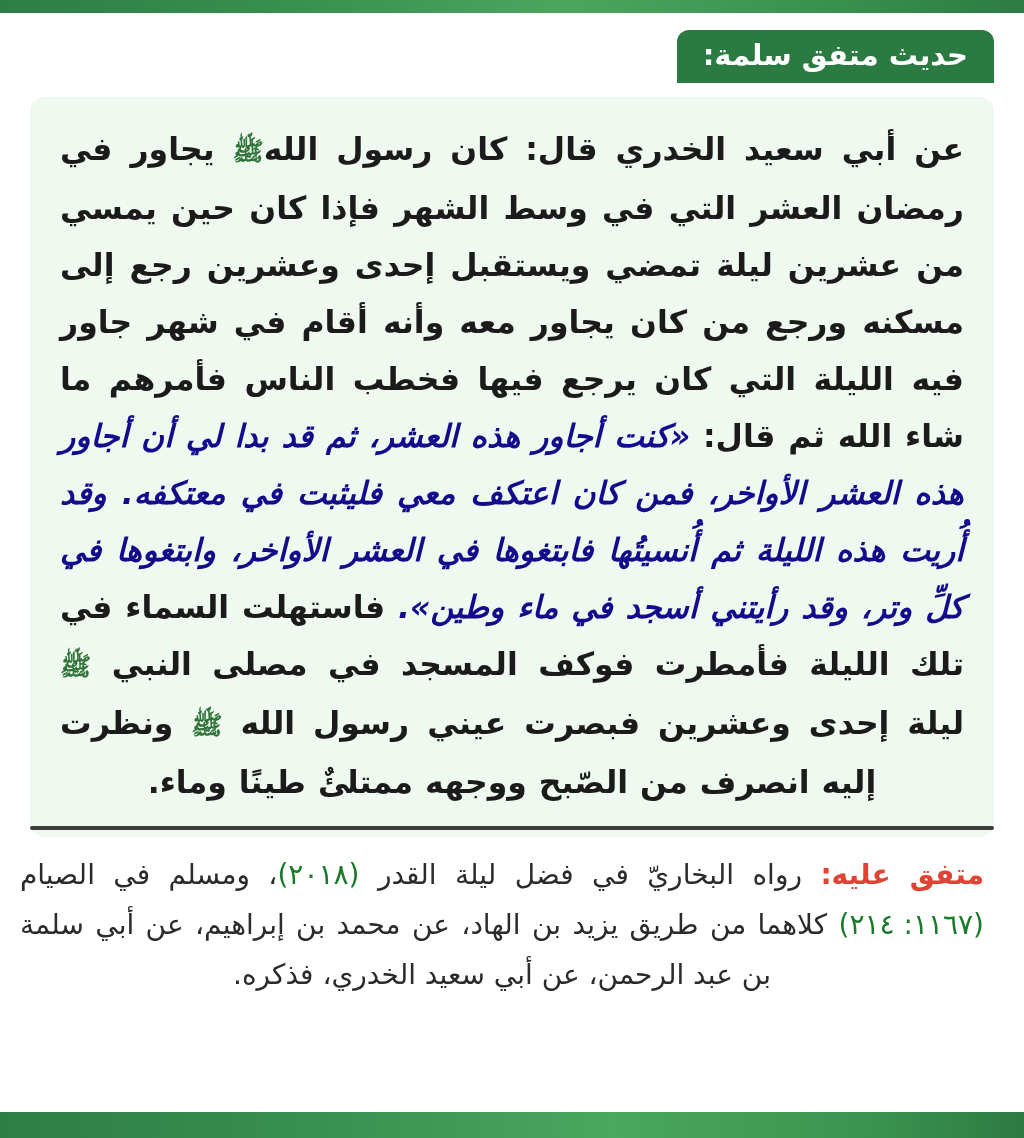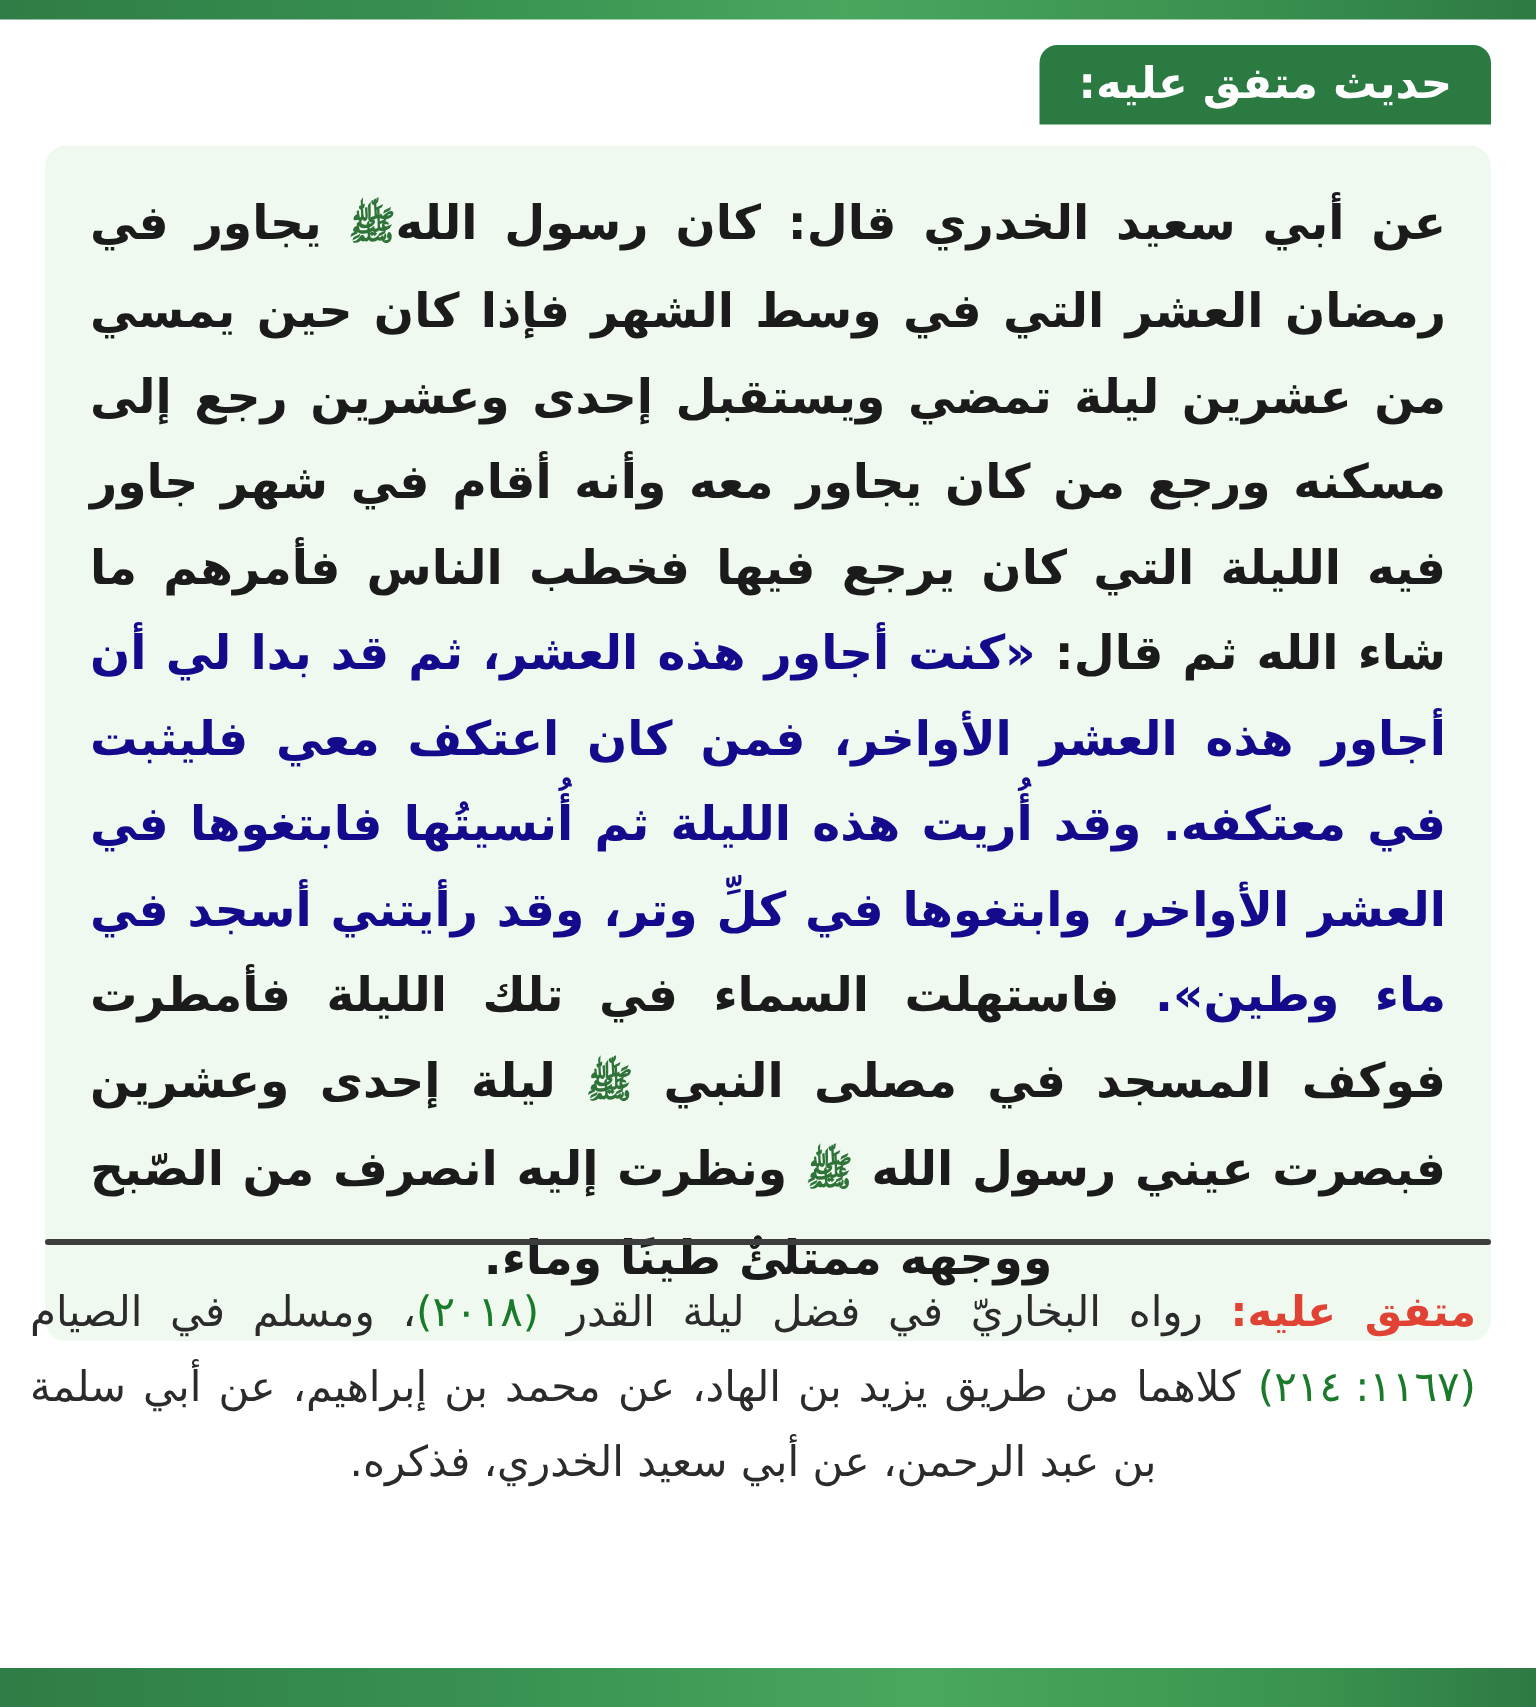--- a/index.html
+++ b/index.html
@@ -79,20 +79,21 @@
     font-size: 31.5px;
     font-weight: 700;
     line-height: 57px;
     color: #1b1b1b;
     text-align: justify;
     text-align-last: center;
     word-spacing: 1px;
   }
   .quote {
     color: #140a8c;
+    font-style: italic;
   }
   .sallallahu {
     color: #2f7338;
     font-size: 0.82em;
     font-weight: 700;
   }
 
   
   .divider {
     position: absolute;
@@ -160,21 +161,21 @@
   }
 </style>
 </head>
 <body>
 
 <div class="page">
 
   <div class="bar-top"></div>
 
   <div class="badge-row">
-    <div class="badge">حديث متفق عليه:</div>
+    <div class="badge">حديث متفق سلمة:</div>
   </div>
 
   <div class="panel">
     <p class="hadith-text"><span>عن أبي سعيد الخدري قال: كان رسول الله</span><span class="sallallahu">ﷺ</span> <span>يجاور في رمضان العشر التي في وسط الشهر فإذا كان حين يمسي من عشرين ليلة تمضي ويستقبل إحدى وعشرين رجع إلى مسكنه ورجع من كان يجاور معه وأنه أقام في شهر جاور فيه الليلة التي كان يرجع فيها فخطب الناس فأمرهم ما شاء الله ثم قال:</span> <span class="quote">«كنت أجاور هذه العشر، ثم قد بدا لي أن أجاور هذه العشر الأواخر، فمن كان اعتكف معي فليثبت في معتكفه. وقد أُريت هذه الليلة ثم أُنسيتُها فابتغوها في العشر الأواخر، وابتغوها في كلِّ وتر، وقد رأيتني أسجد في ماء وطين».</span> <span>فاستهلت السماء في تلك الليلة فأمطرت فوكف المسجد في مصلى النبي</span> <span class="sallallahu">ﷺ</span> <span>ليلة إحدى وعشرين فبصرت عيني رسول الله</span> <span class="sallallahu">ﷺ</span> <span>ونظرت إليه انصرف من الصّبح ووجهه ممتلئٌ طينًا وماء.</span></p>
   </div>
 
   <div class="divider"></div>
 
   <p class="attribution"><span class="attr-label">متفق عليه:</span> <span>رواه البخاريّ في فضل ليلة القدر</span> <span class="attr-ref">(٢٠١٨)</span><span>، ومسلم في الصيام</span> <span class="attr-ref">(١١٦٧: ٢١٤)</span> <span>كلاهما من طريق يزيد بن الهاد، عن محمد بن إبراهيم، عن أبي سلمة بن عبد الرحمن، عن أبي سعيد الخدري، فذكره.</span></p>
 

